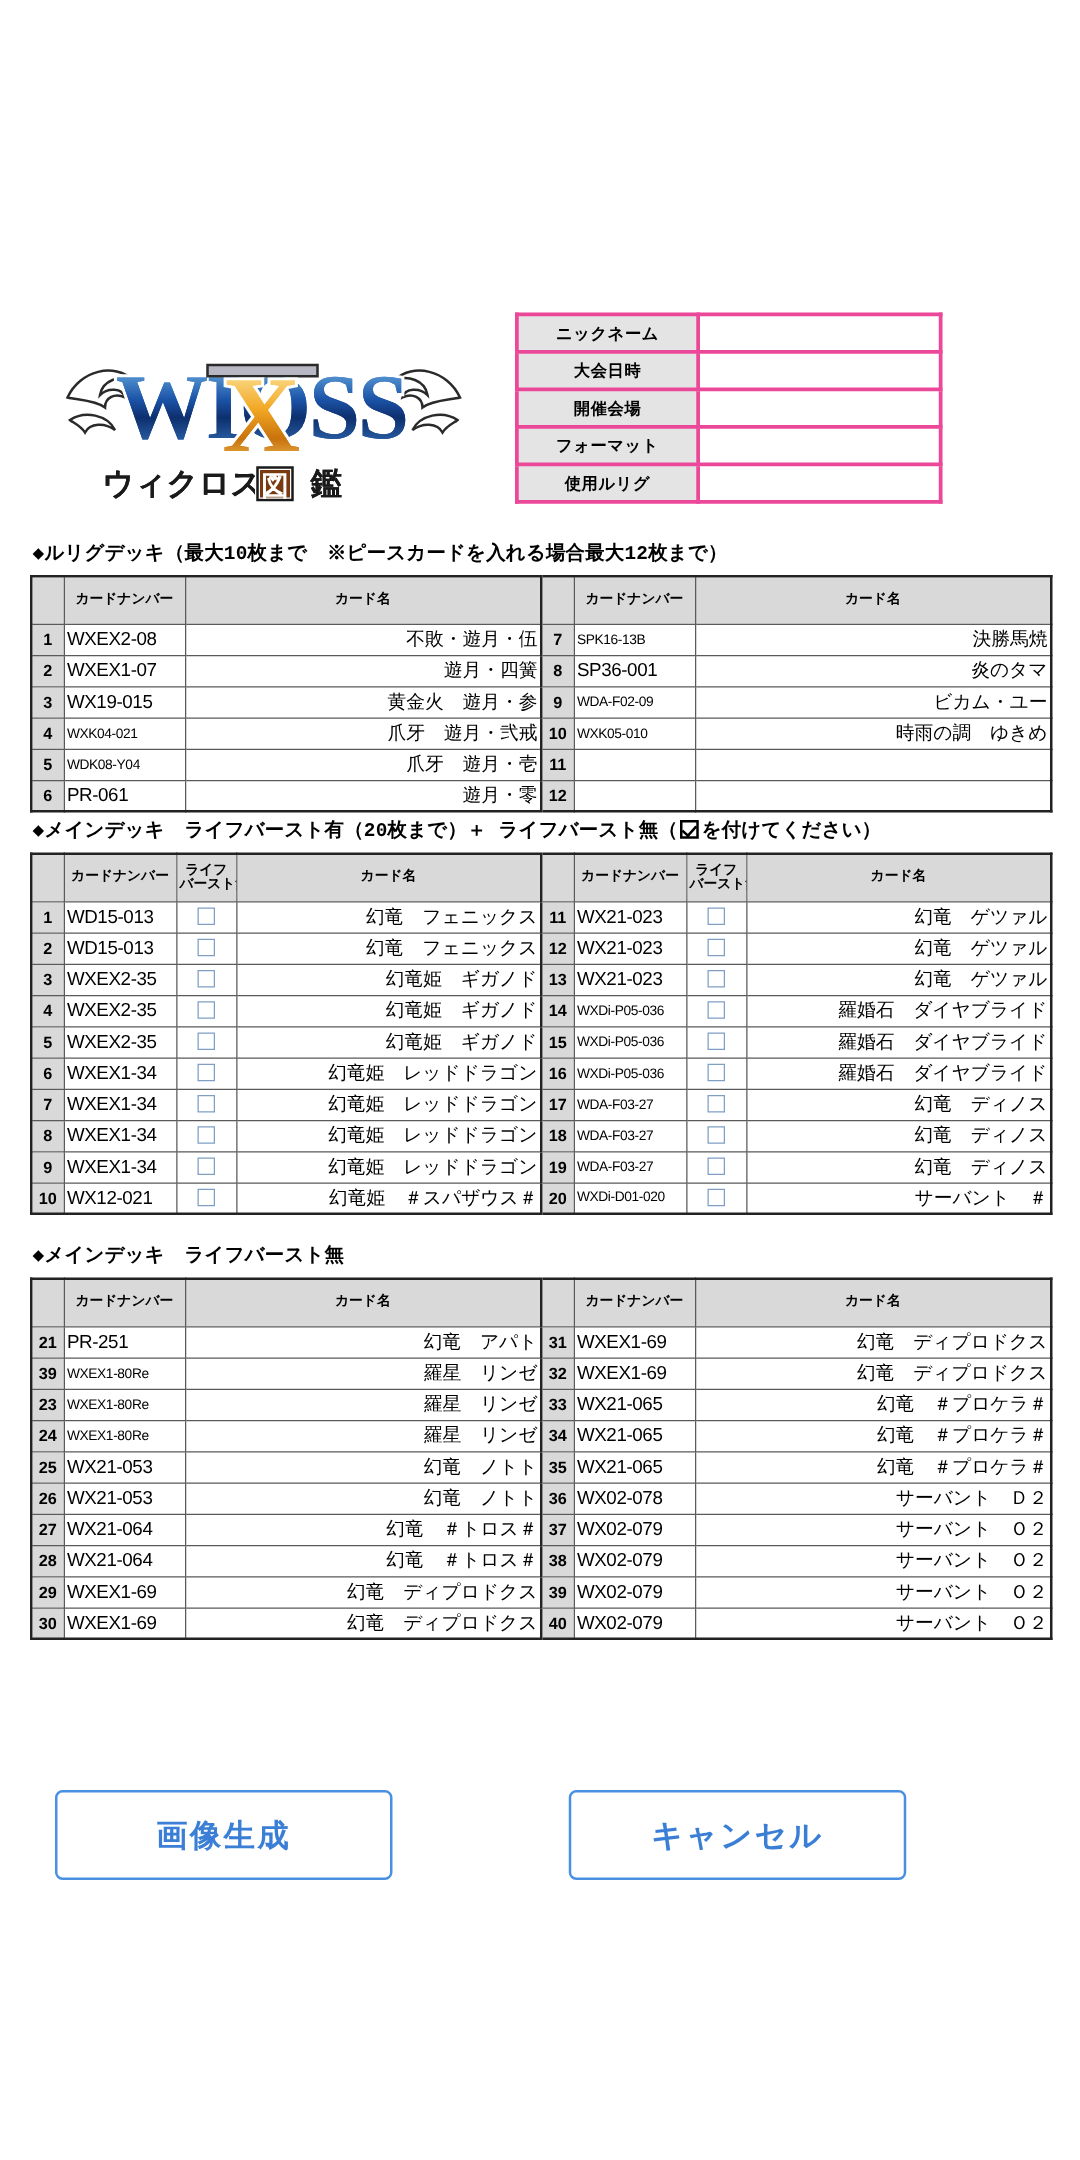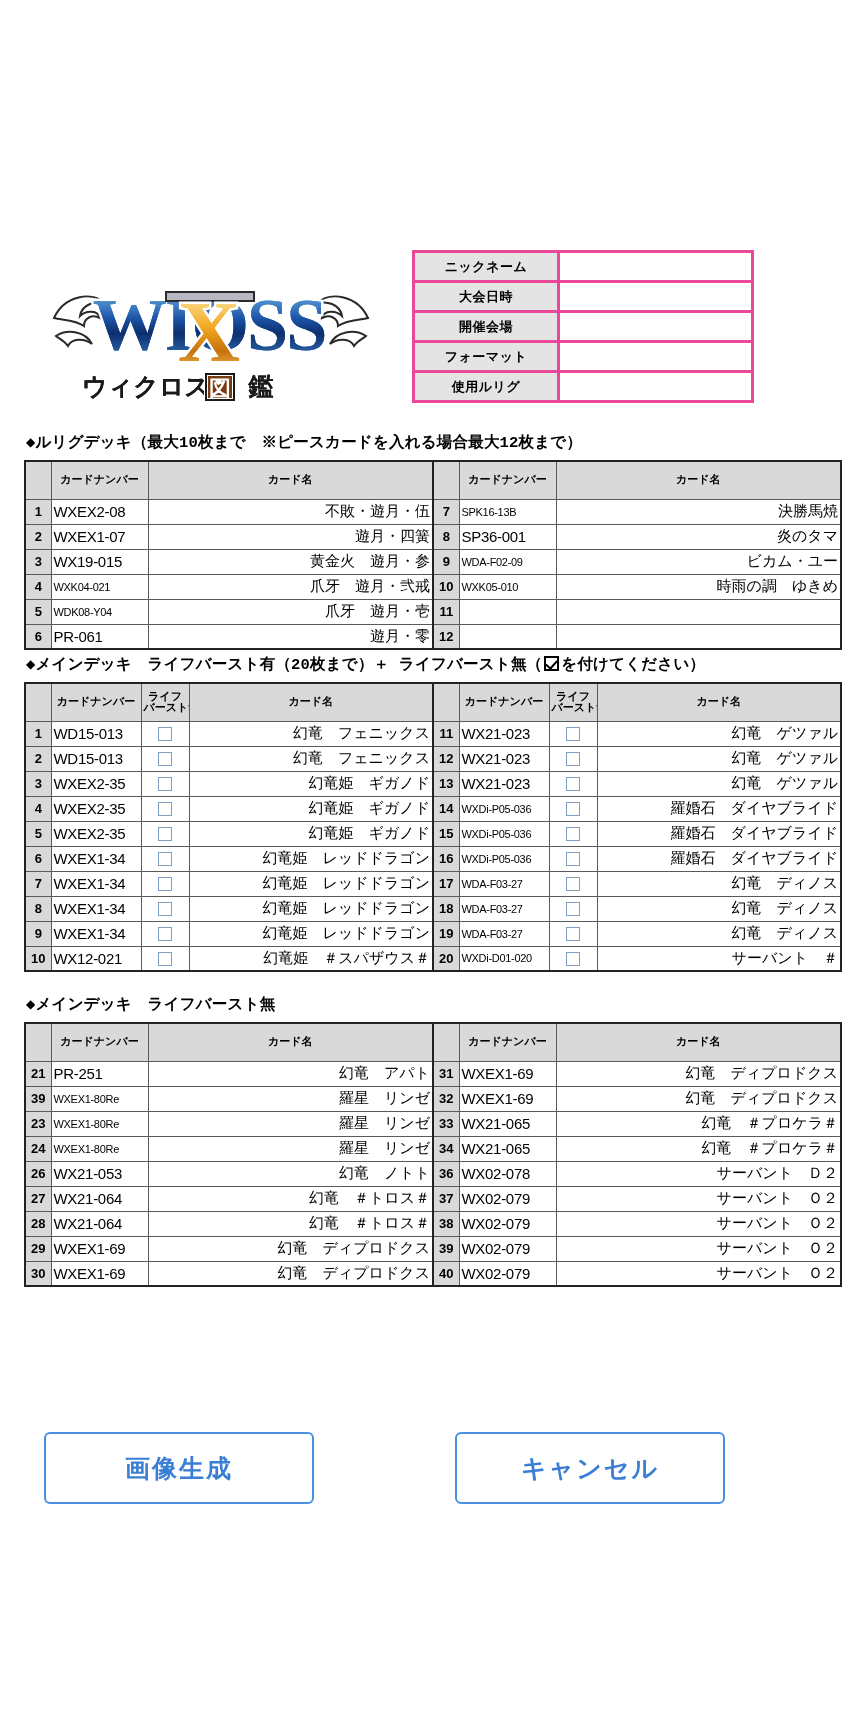--- a/index.html
+++ b/index.html
@@ -429,20 +429,28 @@
         </tr>
         <tr>
           <td class="idx">24</td>
           <td class="num sm">WXEX1-80Re</td>
           <td class="name">羅星　リンゼ</td>
           <td class="idx mid">34</td>
           <td class="num">WX21-065</td>
           <td class="name">幻竜　＃プロケラ＃</td>
         </tr>
         <tr>
+          <td class="idx">25</td>
+          <td class="num">WX21-053</td>
+          <td class="name">幻竜　ノトト</td>
+          <td class="idx mid">35</td>
+          <td class="num">WX21-065</td>
+          <td class="name">幻竜　＃プロケラ＃</td>
+        </tr>
+        <tr>
           <td class="idx">26</td>
           <td class="num">WX21-053</td>
           <td class="name">幻竜　ノトト</td>
           <td class="idx mid">36</td>
           <td class="num">WX02-078</td>
           <td class="name">サーバント　Ｄ２</td>
         </tr>
         <tr>
           <td class="idx">27</td>
           <td class="num">WX21-064</td>

